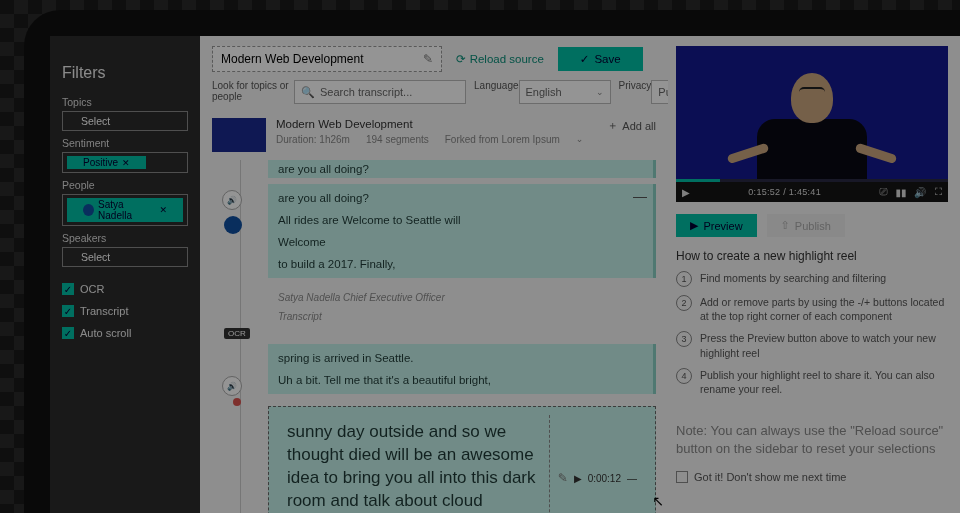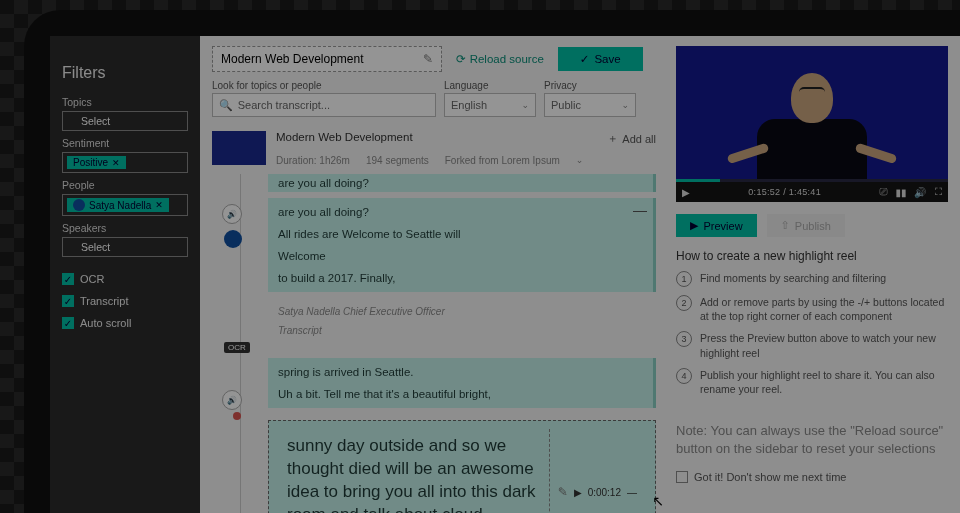--- a/index.html
+++ b/index.html
@@ -24,47 +24,47 @@
   .screen {
     width: 100%; height: 100%; background: #f4f4f4; display: flex; position: relative;
   }
 
   
   .sidebar { width: 150px; background: #2b2b2b; color: #eee; padding: 28px 12px 12px 12px; font-size: 11px; }
   .sidebar h2 { font-size: 16px; font-weight: 300; margin-bottom: 14px; }
   .sb-label { font-size: 10.5px; color: #ddd; margin: 6px 0 3px; }
   .sb-select { border: 1px solid #888; padding: 3px 18px; font-size: 10.5px; color: #fff; cursor: pointer; }
   .chip-row { border: 1px solid #888; padding: 3px 4px; display: flex; }
-  .chip { background: #00bfa5; color: #003; font-size: 10px; padding: 1px 6px; display: inline-flex; align-items: center; gap: 4px; cursor: pointer; }
+  .chip { background: #00bfa5; color: #003; font-size: 10px; padding: 1px 16px; display: inline-flex; align-items: center; gap: 4px; cursor: pointer; }
   .chip.person::before { content: ""; width: 12px; height: 12px; border-radius: 50%; background: #1050a0; display:inline-block; }
   .chip .x { font-size: 9px; }
   .checks { margin-top: 16px; display: flex; flex-direction: column; gap: 10px; }
   .cb { display: flex; align-items: center; gap: 6px; font-size: 11px; color: #eee; cursor: pointer; }
   .cb .box { width: 12px; height: 12px; background: #00bfa5; color: #003; font-size: 10px; display:flex; align-items:center; justify-content:center; }
 
   
   .main { flex: 1; padding: 10px 12px 0 12px; display: flex; flex-direction: column; overflow:hidden; }
   .toprow { display: flex; align-items: center; gap: 14px; }
   .title-box { flex: 0 0 230px; border: 1px dashed #999; padding: 5px 8px; display:flex; justify-content:space-between; align-items:center; background:#fff; font-size: 12px; }
   .pencil { color:#777; font-size:12px; }
   .reload { color: #0a8f7a; font-size: 11.5px; display:flex; align-items:center; gap:4px; cursor:pointer; }
   .save-btn { background: #00bfa5; color:#003; padding: 5px 22px; font-size: 11.5px; cursor:pointer; display:flex; align-items:center; gap:5px; }
 
   .searchrow { display:flex; gap: 8px; margin-top: 8px; }
-  .scol { display:flex; flex-direction:column; }
+  .scol { display:flex; flex-direction:row; }
   .scol label { font-size: 10px; color:#555; margin-bottom:2px; }
   .input { border:1px solid #bbb; background:#fff; padding:4px 6px; font-size:11px; color:#666; display:flex; align-items:center; gap:5px; height:24px; }
   .input.w1 { width: 224px; }
   .input.w2 { width: 92px; justify-content:space-between; }
   .chev { font-size:9px; color:#888; }
 
   .seg-header { display:flex; gap:10px; margin: 14px 0 8px; align-items:flex-start; }
   .thumb1 { width:54px; height:34px; background:#1a2a8f; }
   .seg-title { font-size:11.5px; color:#333; }
-  .seg-meta { font-size:10px; color:#888; display:flex; gap:16px; margin-top:12px; }
+  .seg-meta { font-size:10px; color:#888; display:flex; gap:16px; margin-top:4px; }
   .add-all { margin-left:auto; font-size:11px; color:#555; cursor:pointer; display:flex; gap:4px; align-items:center; }
 
   .timeline { position:relative; padding-left: 56px; overflow:hidden; flex:1; }
   .vline { position:absolute; left:28px; top:0; bottom:0; width:1px; background:#ccc; }
   .node { position:absolute; left:10px; width:20px; height:20px; border-radius:50%; background:#fff; border:1px solid #aaa; font-size:8px; display:flex; align-items:center; justify-content:center; }
   .avatar-node { position:absolute; left:12px; width:18px; height:18px; border-radius:50%; background:#1050a0; }
   .dot-node { position:absolute; left:21px; width:8px; height:8px; border-radius:50%; background:#d9534f; }
   .ocr-badge { position:absolute; left:12px; background:#333; color:#fff; font-size:8px; padding:1px 4px; border-radius:2px; }
 
   .seg { background:#c3f0e8; padding:8px 10px; font-size:11.5px; color:#1f3a37; margin-bottom:6px; border-right:3px solid #88cfc3; position:relative; }

